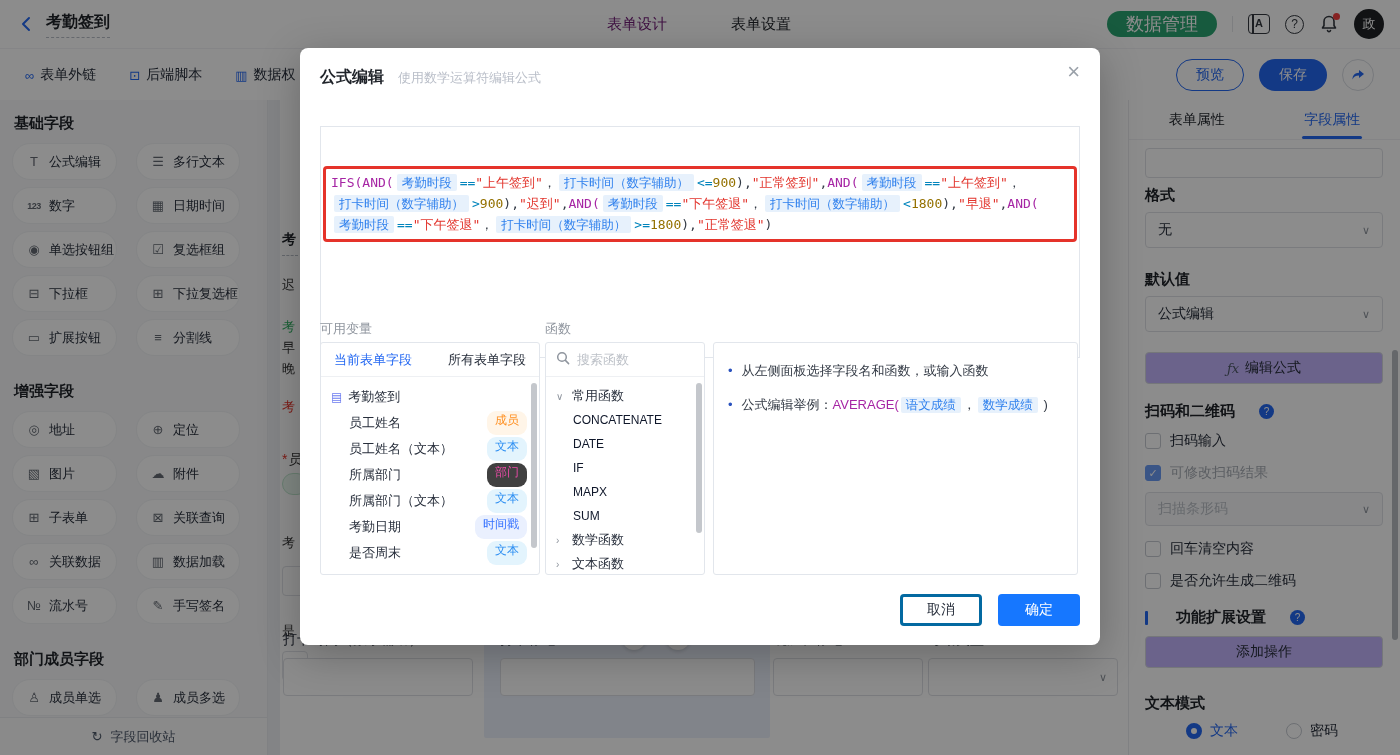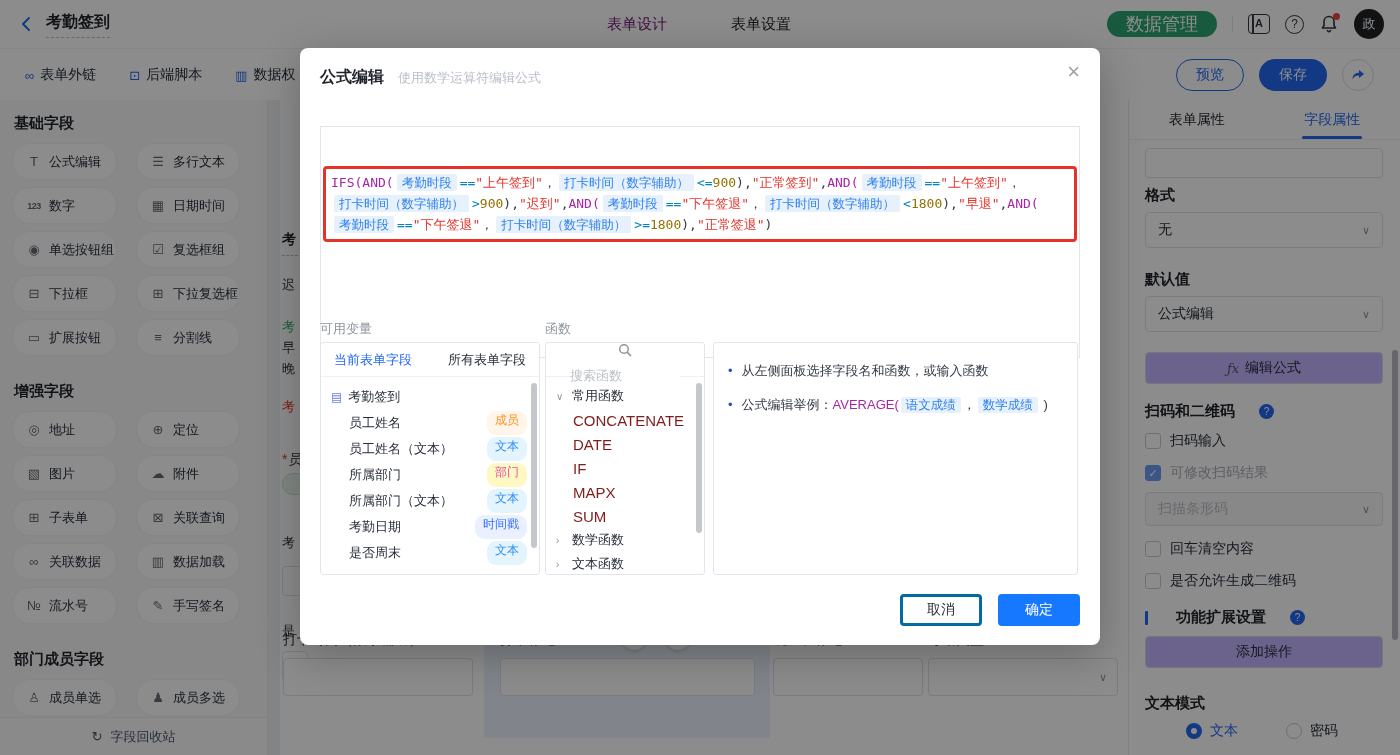--- a/index.html
+++ b/index.html
@@ -133,28 +133,28 @@
   .m-vtabs{height:34px;border-bottom:1px solid #eef0f3;display:flex;justify-content:space-between;align-items:center;padding:0 13px;}
   .m-vtab{font-size:13px;color:#272e3b;cursor:pointer;}
   .m-vtab.active{color:#2468f2;}
   .m-list{padding:7px 0;}
   .m-grow{height:26px;display:flex;align-items:center;padding:0 10px;gap:6px;font-size:13px;color:#272e3b;cursor:pointer;}
   .m-gicon{color:#6c7cf0;font-size:12px;}
   .m-vrow{height:26px;display:flex;align-items:center;padding:0 12px 0 28px;font-size:13px;color:#272e3b;cursor:pointer;}
   .m-badge{margin-left:auto;font-size:12px;height:24px;line-height:18px;padding:0 8px;border-radius:9px;}
   .m-badge.member{color:#ff8f1f;background:#fff5e8;}
   .m-badge.text{color:#2e8ff2;background:#e3f4fd;}
-  .m-badge.dept{color:#eb4aa8;background:#fef9c3;text-align:right;}
+  .m-badge.dept{color:#eb4aa8;background:#404040;text-align:right;}
   .m-badge.time{color:#3370ff;background:#eaf0fe;}
-  .m-search{height:34px;border-bottom:1px solid #eef0f3;display:flex;align-items:center;padding:0 10px;gap:7px;flex-direction:column;}
+  .m-search{height:34px;border-bottom:1px solid #eef0f3;display:flex;align-items:center;padding:0 10px;gap:7px;}
   .m-search input{border:none;outline:none;width:110px;font-size:13px;color:#272e3b;font-family:inherit;}
   .m-search input::placeholder{color:#bcc0c7;}
   .m-frow{height:24px;display:flex;align-items:center;padding:0 10px;gap:6px;font-size:13px;color:#272e3b;cursor:pointer;}
   .m-frow .chev{color:#8f959e;font-size:10px;width:10px;}
-  .m-fitem{height:24px;display:flex;align-items:center;padding-left:27px;font-size:15px;color:#7f1d1d;cursor:pointer;font-family:"Liberation Sans","DejaVu Sans",sans-serif;}
+  .m-fitem{height:24px;display:flex;align-items:center;padding-left:27px;font-size:12px;color:#0f172a;cursor:pointer;font-family:"Liberation Sans","DejaVu Sans",sans-serif;}
   .m-scroll{position:absolute;right:2px;width:6px;background:#c4c7cc;border-radius:3px;cursor:pointer;}
   .m-bullet{display:flex;gap:9px;font-size:13px;color:#272e3b;margin-bottom:13px;line-height:21px;}
   .m-bullet .b{color:#2a52be;font-size:13px;}
   .m-bullet .tok-field{margin:0 2px;}
   .m-cancel{position:absolute;left:600px;top:546px;width:82px;height:32px;border:3px solid #0369a1;border-radius:4px;background:#fff;font-size:14px;color:#272e3b;display:flex;align-items:center;justify-content:center;cursor:pointer;}
   .m-ok{position:absolute;left:698px;top:546px;width:82px;height:32px;background:#1677ff;border-radius:4px;color:#fff;font-size:14px;display:flex;align-items:center;justify-content:center;cursor:pointer;}
 </style>
 </head>
 <body>
 

